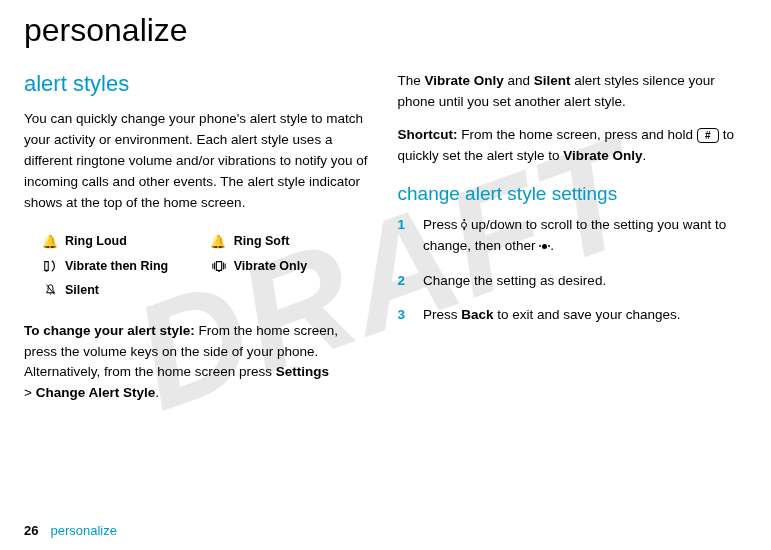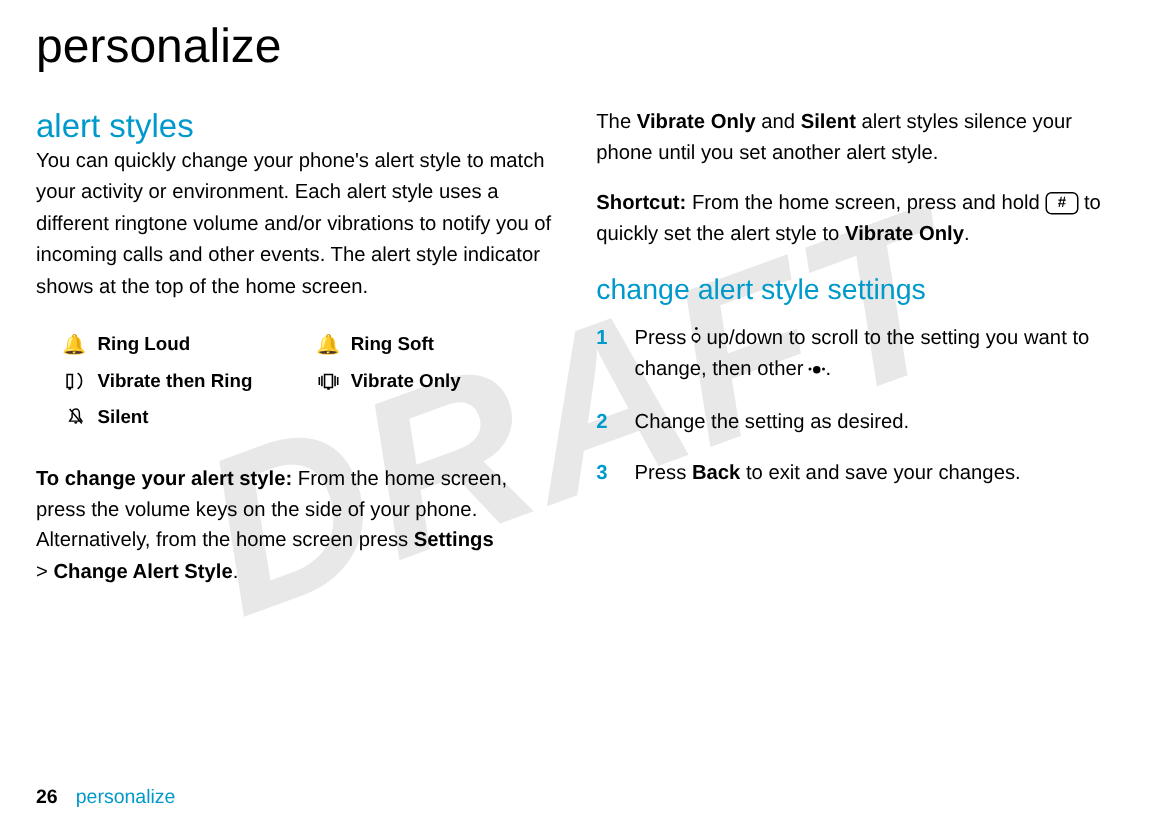--- a/index.html
+++ b/index.html
@@ -45,20 +45,21 @@
       display: flex;
       gap: 28px;
     }
     .col {
       flex: 1;
     }
     h2.blue {
       color: #0099cc;
       font-size: 22px;
       font-weight: normal;
+      margin-bottom: 12px;
     }
     h3.blue {
       color: #0099cc;
       font-size: 19px;
       font-weight: normal;
       margin-bottom: 10px;
       margin-top: 16px;
     }
     p {
       font-size: 13.5px;

